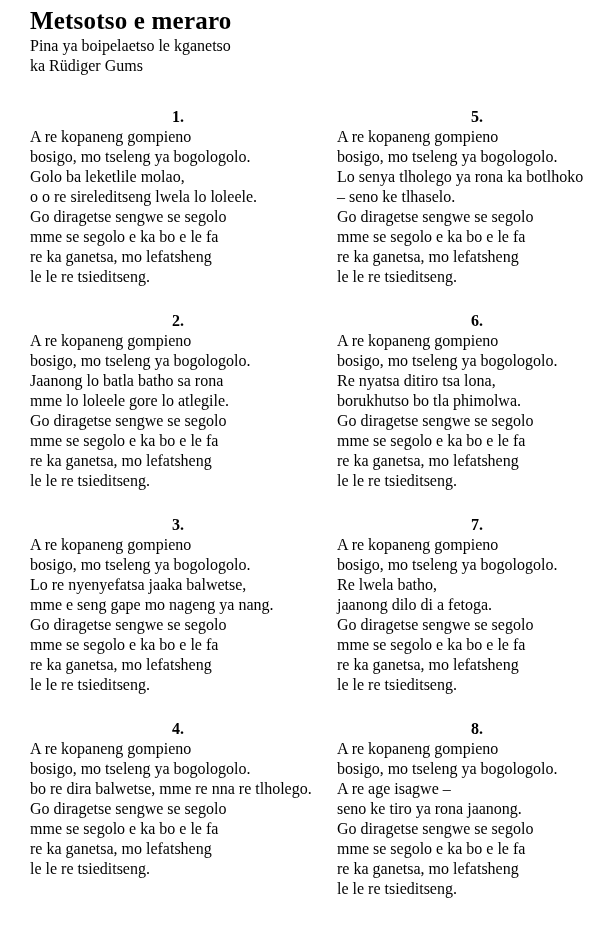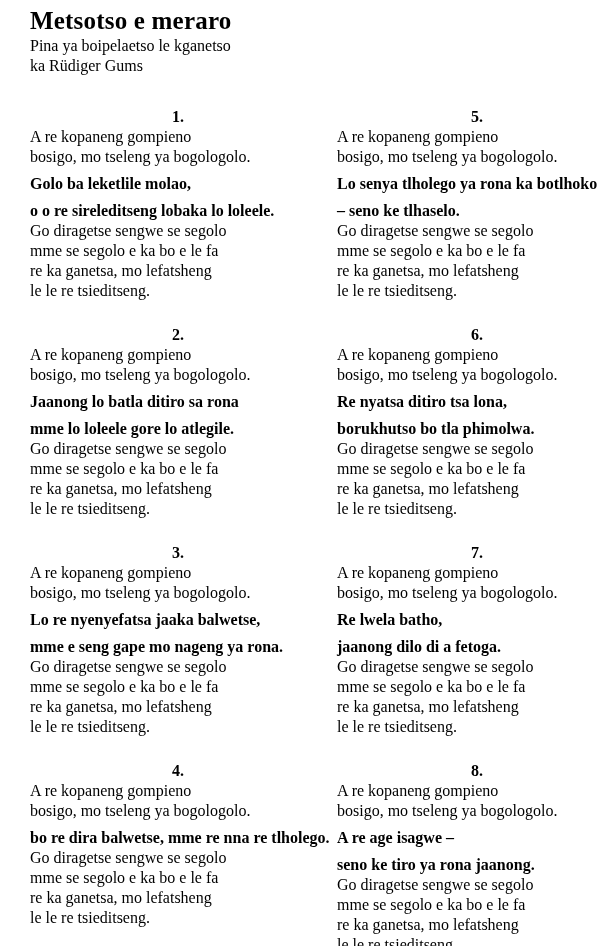--- a/index.html
+++ b/index.html
@@ -39,58 +39,58 @@
     font-size: 16px;
     font-weight: bold;
     line-height: 20px;
     text-align: center;
   }
   .verse-line {
     font-size: 16px;
     line-height: 20px;
     white-space: nowrap;
   }
-  .verse-line.bold { font-weight: bold; margin-top: 7px; }
+  .verse-line.bold { font-weight: normal; }
 </style>
 </head>
 <body>
 
 <div class="page">
   <h1 class="title">Metsotso e meraro</h1>
   <p class="subtitle">Pina ya boipelaetso le kganetso</p>
   <p class="author">ka Rüdiger Gums</p>
   <div class="verses">
       <div class="verse">
         <div class="verse-number">1.</div>
         <div class="verse-line">A re kopaneng gompieno</div>
         <div class="verse-line">bosigo, mo tseleng ya bogologolo.</div>
         <div class="verse-line bold">Golo ba leketlile molao,</div>
-        <div class="verse-line bold">o o re sireleditseng lobaka lo loleele.</div>
+        <div class="verse-line bold">o o re sireleditseng lwela lo loleele.</div>
         <div class="verse-line">Go diragetse sengwe se segolo</div>
         <div class="verse-line">mme se segolo e ka bo e le fa</div>
         <div class="verse-line">re ka ganetsa, mo lefatsheng</div>
         <div class="verse-line">le le re tsieditseng.</div>
       </div>
       <div class="verse">
         <div class="verse-number">2.</div>
         <div class="verse-line">A re kopaneng gompieno</div>
         <div class="verse-line">bosigo, mo tseleng ya bogologolo.</div>
-        <div class="verse-line bold">Jaanong lo batla ditiro sa rona</div>
+        <div class="verse-line bold">Jaanong lo batla batho sa rona</div>
         <div class="verse-line bold">mme lo loleele gore lo atlegile.</div>
         <div class="verse-line">Go diragetse sengwe se segolo</div>
         <div class="verse-line">mme se segolo e ka bo e le fa</div>
         <div class="verse-line">re ka ganetsa, mo lefatsheng</div>
         <div class="verse-line">le le re tsieditseng.</div>
       </div>
       <div class="verse">
         <div class="verse-number">3.</div>
         <div class="verse-line">A re kopaneng gompieno</div>
         <div class="verse-line">bosigo, mo tseleng ya bogologolo.</div>
         <div class="verse-line bold">Lo re nyenyefatsa jaaka balwetse,</div>
-        <div class="verse-line bold">mme e seng gape mo nageng ya rona.</div>
+        <div class="verse-line bold">mme e seng gape mo nageng ya nang.</div>
         <div class="verse-line">Go diragetse sengwe se segolo</div>
         <div class="verse-line">mme se segolo e ka bo e le fa</div>
         <div class="verse-line">re ka ganetsa, mo lefatsheng</div>
         <div class="verse-line">le le re tsieditseng.</div>
       </div>
       <div class="verse">
         <div class="verse-number">4.</div>
         <div class="verse-line">A re kopaneng gompieno</div>
         <div class="verse-line">bosigo, mo tseleng ya bogologolo.</div>
         <div class="verse-line bold">bo re dira balwetse, mme re nna re tlholego.</div>

